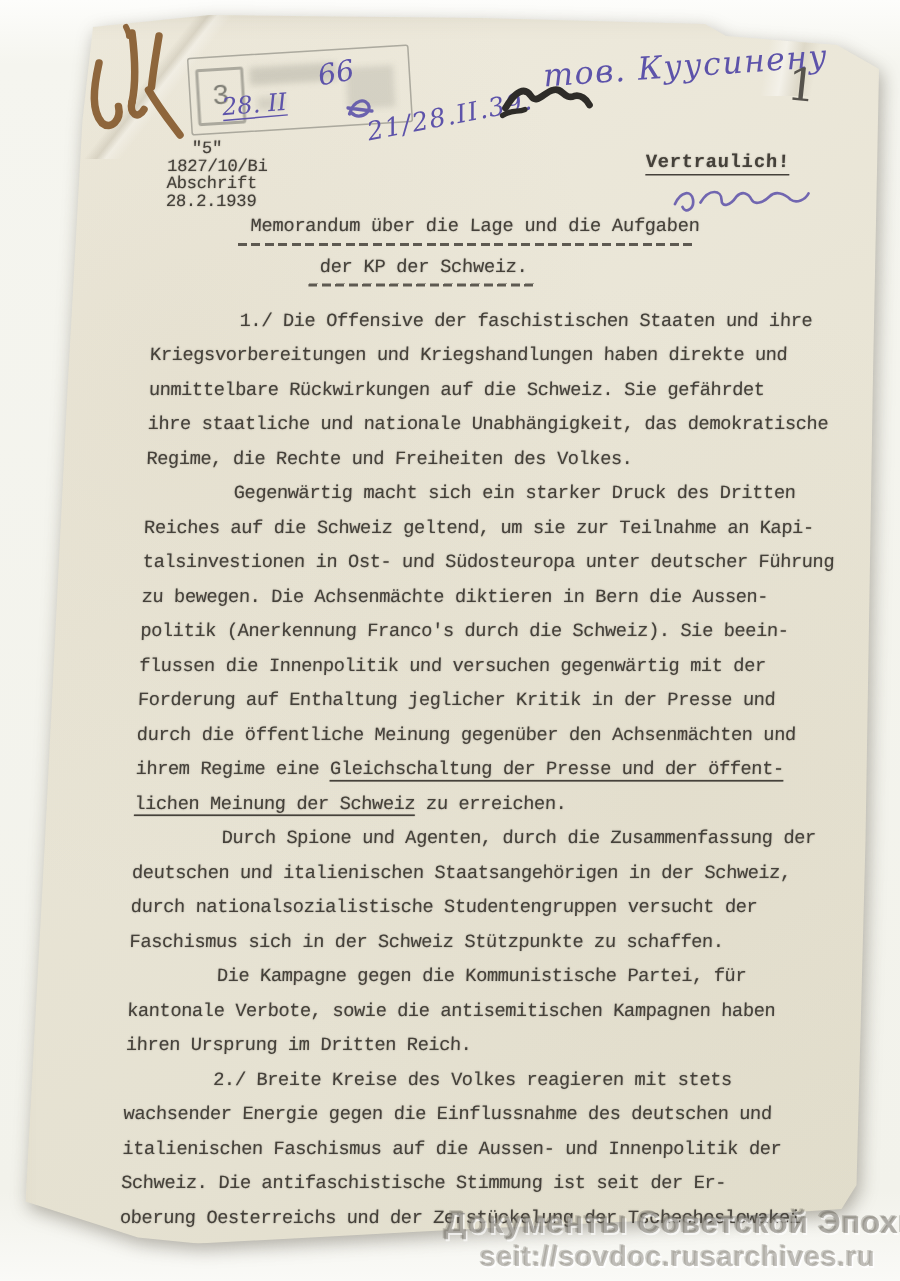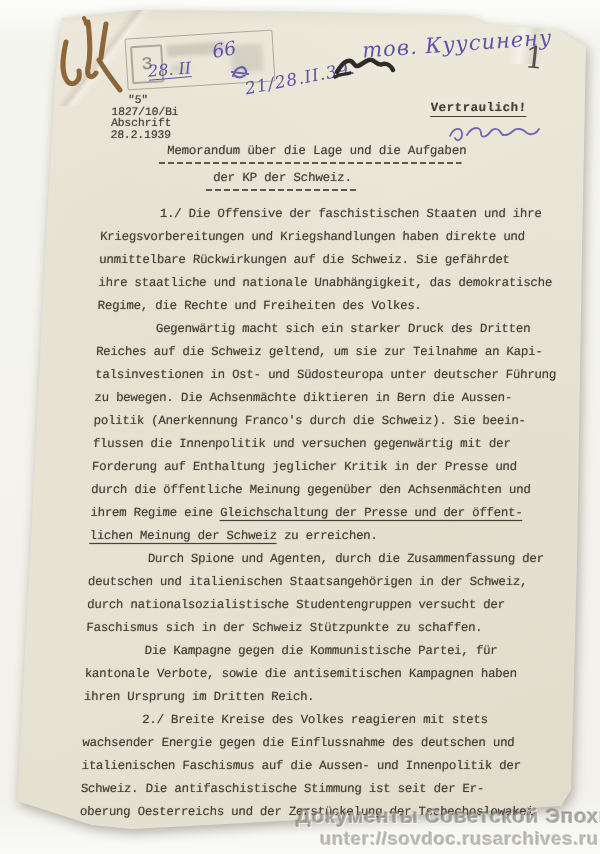--- a/index.html
+++ b/index.html
@@ -137,15 +137,15 @@
     <div class="dash-line d2"></div>
 
     <div class="memo-body typed"><div class="tline ind"><span>1./ Die Offensive der faschistischen Staaten und ihre</span></div><div class="tline"><span>Kriegsvorbereitungen und Kriegshandlungen haben direkte und</span></div><div class="tline"><span>unmittelbare Rückwirkungen auf die Schweiz. Sie gefährdet</span></div><div class="tline"><span>ihre staatliche und nationale Unabhängigkeit, das demokratische</span></div><div class="tline"><span>Regime, die Rechte und Freiheiten des Volkes.</span></div><div class="tline ind"><span>Gegenwärtig macht sich ein starker Druck des Dritten</span></div><div class="tline"><span>Reiches auf die Schweiz geltend, um sie zur Teilnahme an Kapi-</span></div><div class="tline"><span>talsinvestionen in Ost- und Südosteuropa unter deutscher Führung</span></div><div class="tline"><span>zu bewegen. Die Achsenmächte diktieren in Bern die Aussen-</span></div><div class="tline"><span>politik (Anerkennung Franco's durch die Schweiz). Sie beein-</span></div><div class="tline"><span>flussen die Innenpolitik und versuchen gegenwärtig mit der</span></div><div class="tline"><span>Forderung auf Enthaltung jeglicher Kritik in der Presse und</span></div><div class="tline"><span>durch die öffentliche Meinung gegenüber den Achsenmächten und</span></div><div class="tline"><span>ihrem Regime eine </span><span class="u">Gleichschaltung der Presse und der öffent-</span></div><div class="tline"><span class="u">lichen Meinung der Schweiz</span><span> zu erreichen.</span></div><div class="tline ind"><span>Durch Spione und Agenten, durch die Zusammenfassung der</span></div><div class="tline"><span>deutschen und italienischen Staatsangehörigen in der Schweiz,</span></div><div class="tline"><span>durch nationalsozialistische Studentengruppen versucht der</span></div><div class="tline"><span>Faschismus sich in der Schweiz Stützpunkte zu schaffen.</span></div><div class="tline ind"><span>Die Kampagne gegen die Kommunistische Partei, für</span></div><div class="tline"><span>kantonale Verbote, sowie die antisemitischen Kampagnen haben</span></div><div class="tline"><span>ihren Ursprung im Dritten Reich.</span></div><div class="tline ind"><span>2./ Breite Kreise des Volkes reagieren mit stets</span></div><div class="tline"><span>wachsender Energie gegen die Einflussnahme des deutschen und</span></div><div class="tline"><span>italienischen Faschismus auf die Aussen- und Innenpolitik der</span></div><div class="tline"><span>Schweiz. Die antifaschistische Stimmung ist seit der Er-</span></div><div class="tline"><span>oberung Oesterreichs und der Zerstückelung der Tschechoslowakei</span></div></div>
   </div>
 
   <svg class="svg-mark" style="left:446px;top:117px;" width="96" height="30" viewBox="0 0 96 30">
     <path d="M4,19 C8,10 15,10 16,16 C17,22 11,26 9,21 M21,18 C27,8 35,10 35,16 C35,22 41,20 45,14 C49,10 53,12 55,16 C57,20 63,18 67,14 C71,10 77,12 81,16 C85,19 91,16 93,12" fill="none" stroke="#6a5fae" stroke-width="1.8" stroke-linecap="round" opacity=".95"></path>
   </svg>
 
   <div class="wm wm1">Документы Советской Эпохи</div>
-  <div class="wm wm2">unter://sovdoc.rusarchives.ru</div>
+  <div class="wm wm2">seit://sovdoc.rusarchives.ru</div>
 
 </div>
 
 </body></html>

